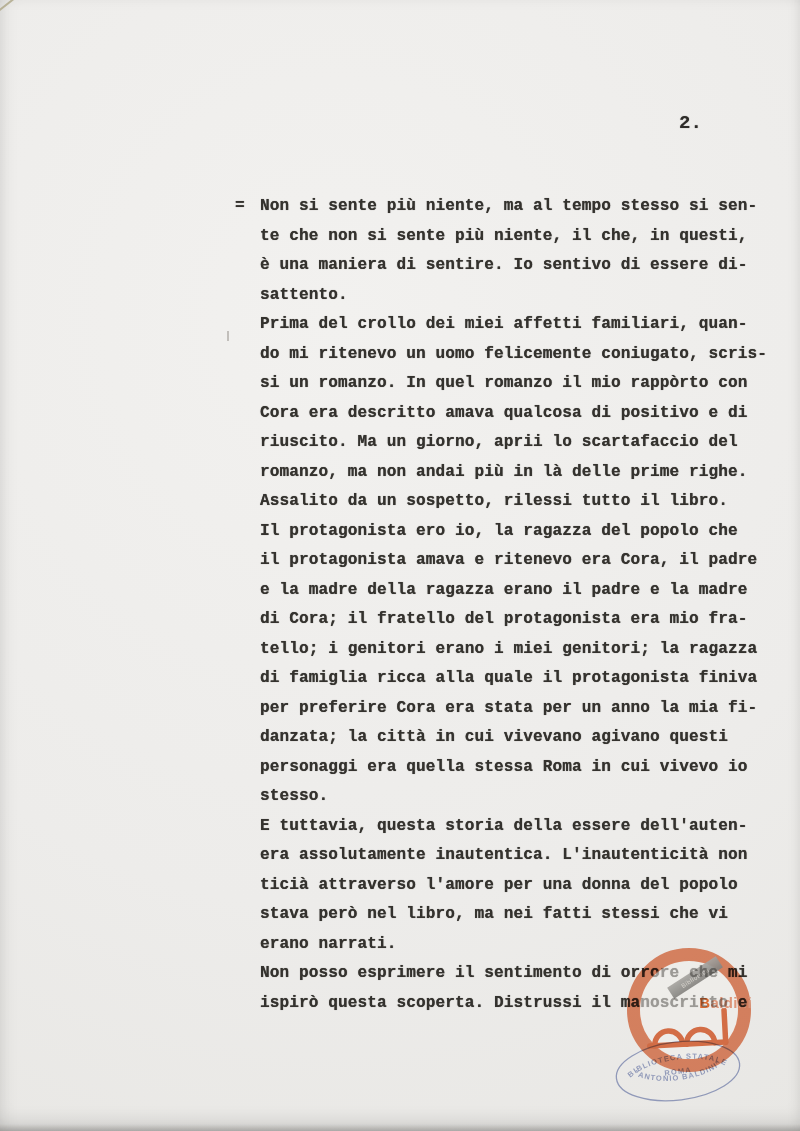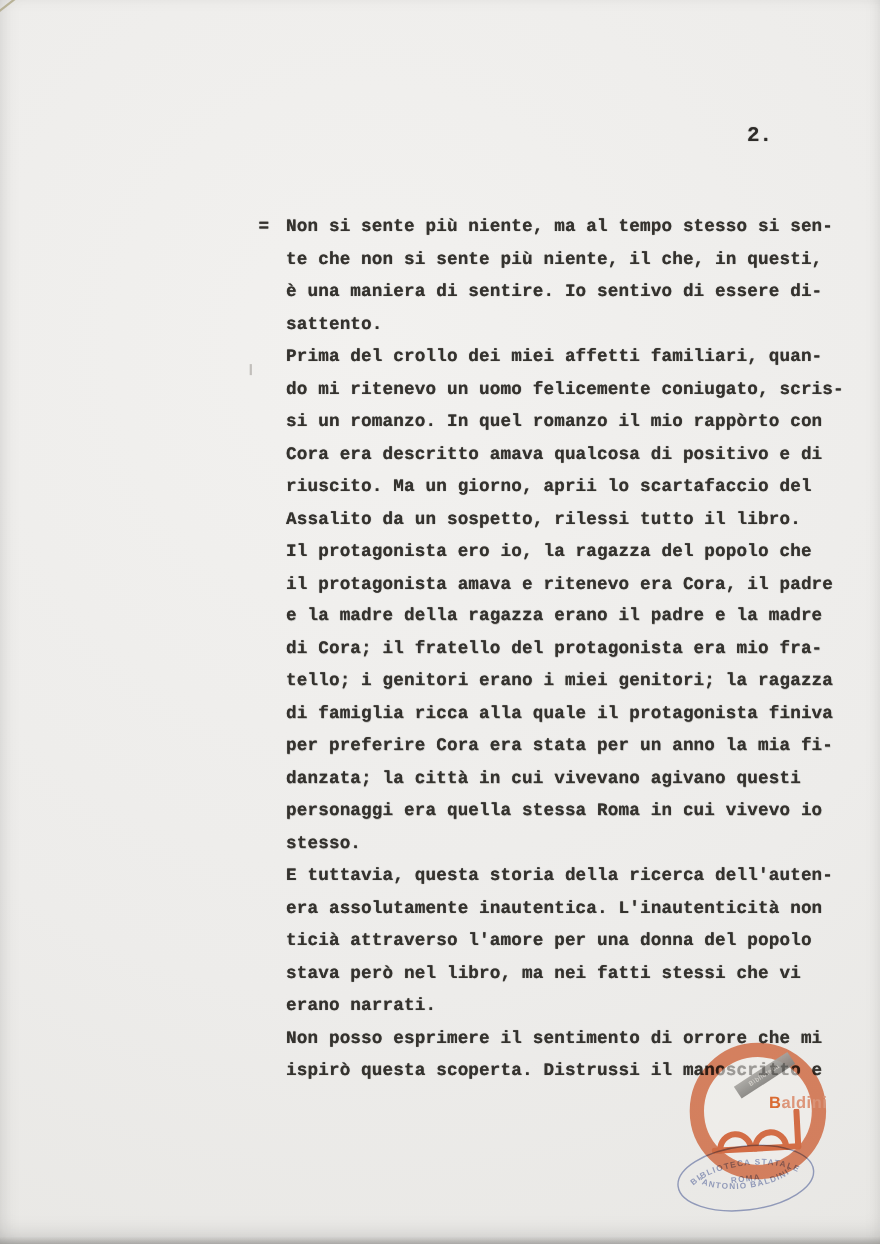--- a/index.html
+++ b/index.html
@@ -93,32 +93,33 @@
   <div class="text-block">
       <div class="line"><span class="marker">=</span>Non si sente più niente, ma al tempo stesso si sen-</div>
       <div class="line">te che non si sente più niente, il che, in questi,</div>
       <div class="line">è una maniera di sentire. Io sentivo di essere di-</div>
       <div class="line">sattento.</div>
       <div class="line">Prima del crollo dei miei affetti familiari, quan-</div>
       <div class="line">do mi ritenevo un uomo felicemente coniugato, scris-</div>
       <div class="line">si un romanzo. In quel romanzo il mio rappòrto con</div>
       <div class="line">Cora era descritto amava qualcosa di positivo e di</div>
       <div class="line">riuscito. Ma un giorno, aprii lo scartafaccio del</div>
+      <div class="line">romanzo, ma non andai più in là delle prime righe.</div>
       <div class="line">Assalito da un sospetto, rilessi tutto il libro.</div>
       <div class="line">Il protagonista ero io, la ragazza del popolo che</div>
       <div class="line">il protagonista amava e ritenevo era Cora, il padre</div>
       <div class="line">e la madre della ragazza erano il padre e la madre</div>
       <div class="line">di Cora; il fratello del protagonista era mio fra-</div>
       <div class="line">tello; i genitori erano i miei genitori; la ragazza</div>
       <div class="line">di famiglia ricca alla quale il protagonista finiva</div>
       <div class="line">per preferire Cora era stata per un anno la mia fi-</div>
       <div class="line">danzata; la città in cui vivevano agivano questi</div>
       <div class="line">personaggi era quella stessa Roma in cui vivevo io</div>
       <div class="line">stesso.</div>
-      <div class="line">E tuttavia, questa storia della ricerca dell'auten-</div>
+      <div class="line">E tuttavia, questa storia della essere dell'auten-</div>
       <div class="line">era assolutamente inautentica. L'inautenticità non</div>
       <div class="line">ticià attraverso l'amore per una donna del popolo</div>
       <div class="line">stava però nel libro, ma nei fatti stessi che vi</div>
       <div class="line">erano narrati.</div>
       <div class="line">Non posso esprimere il sentimento di orrore che mi</div>
       <div class="line">ispirò questa scoperta. Distrussi il manoscritto e</div>
     </div>
 
   <div class="stamp-fade"></div>
 

